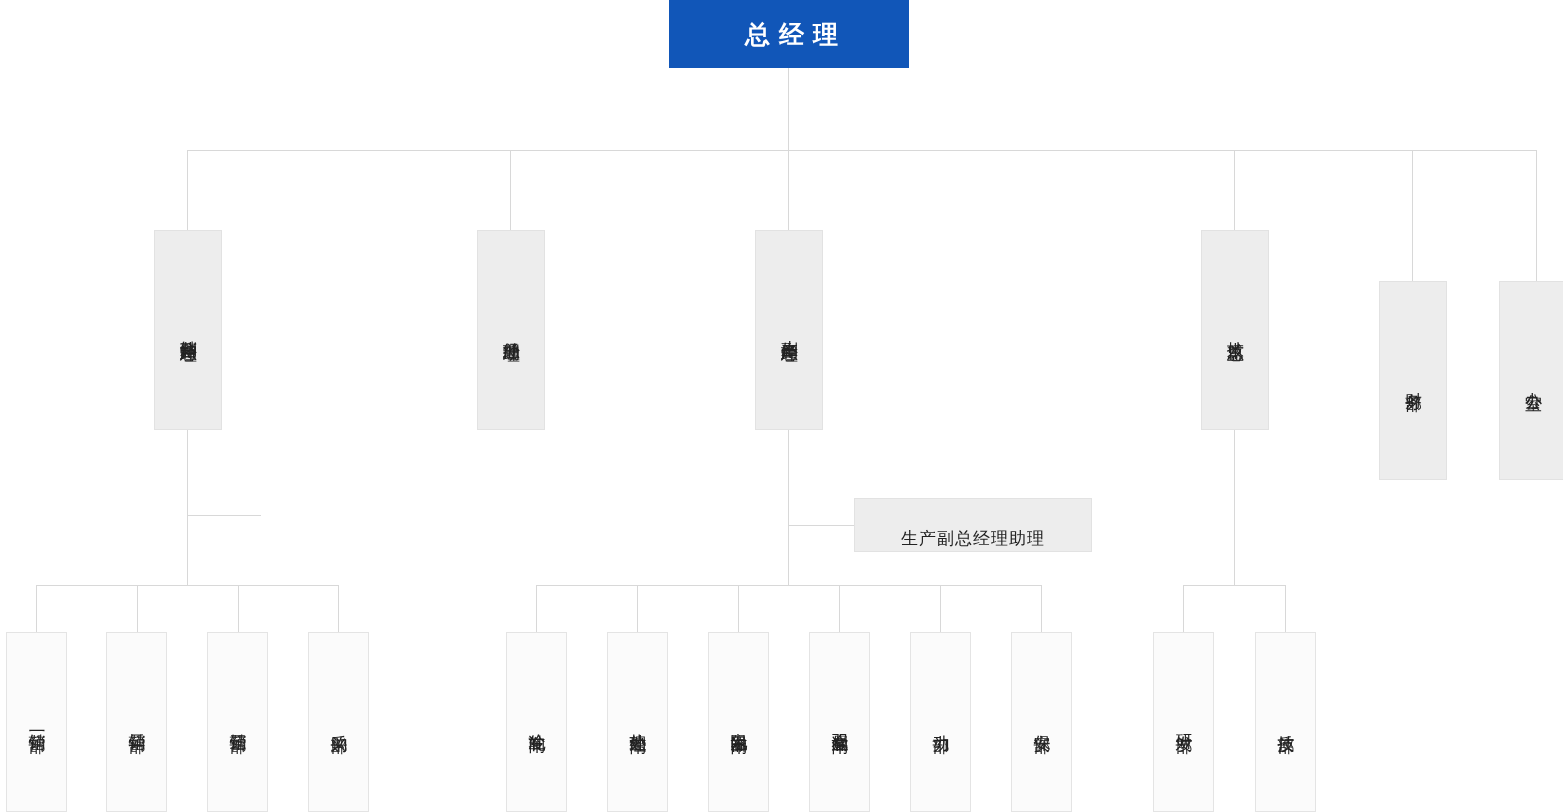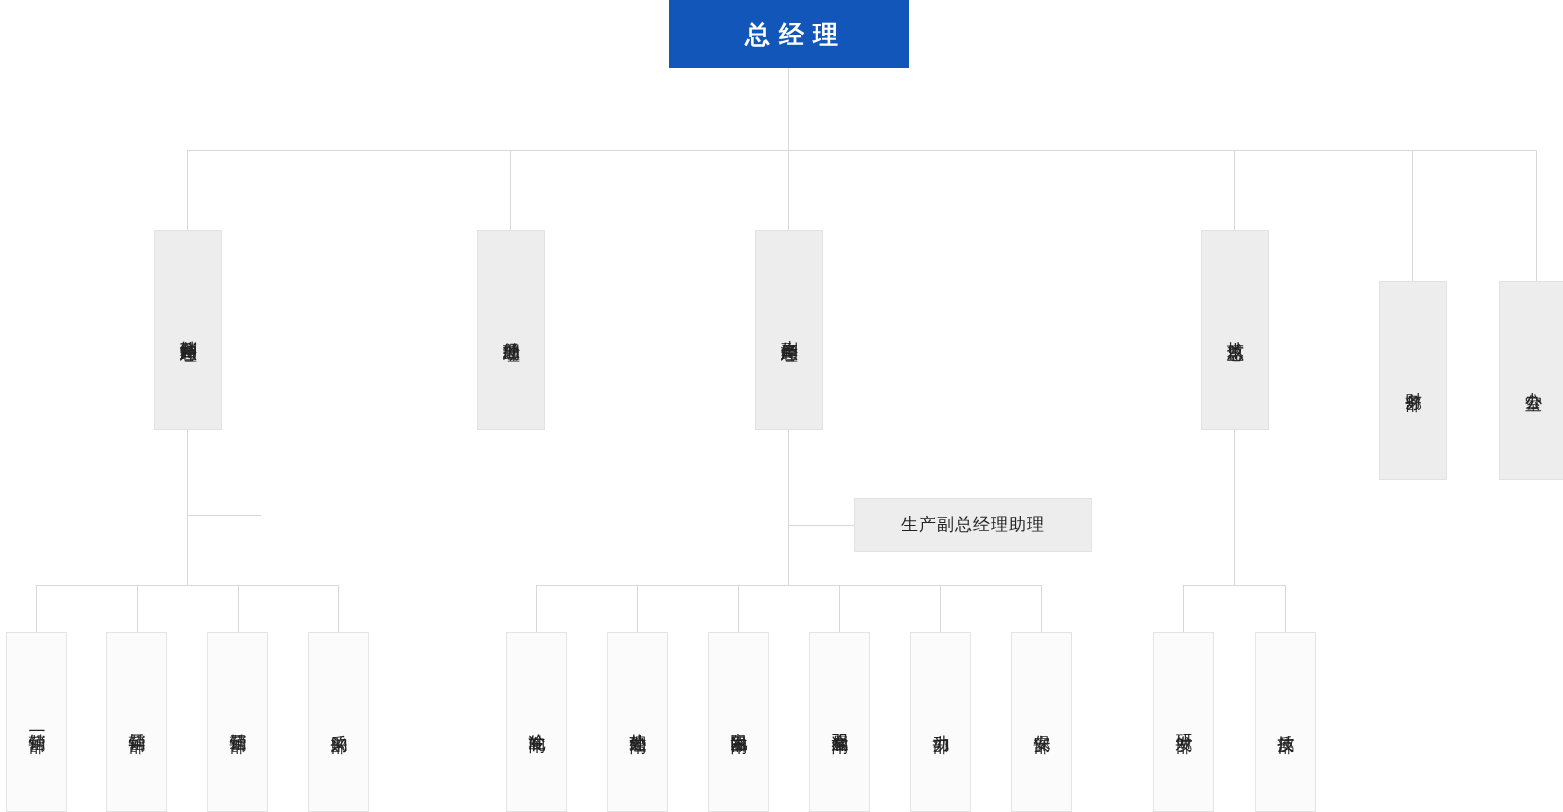--- a/index.html
+++ b/index.html
@@ -125,21 +125,21 @@
 
   <div class="node gray" style="left:1373px;top:281px;width:68px;height:199px;">
     <span class="vert">财务部</span>
   </div>
 
   <div class="node gray" style="left:1493px;top:281px;width:68px;height:199px;">
     <span class="vert">办公室</span>
   </div>
 
 
-  <div class="node gray" style="left:848px;top:498px;width:238px;height:54px;">
+  <div class="node gray" style="left:848px;top:498px;width:238px;height:54px;align-items:flex-end;">
     <span class="horiz">生产副总经理助理</span>
   </div>
 
   <div class="node white" style="left:0px;top:632px;width:61px;height:180px;">
     <span class="vert">营销一部</span>
   </div>
   <div class="node white" style="left:100px;top:632px;width:61px;height:180px;">
     <span class="vert">营销二部</span>
   </div>
   <div class="node white" style="left:201px;top:632px;width:61px;height:180px;">

